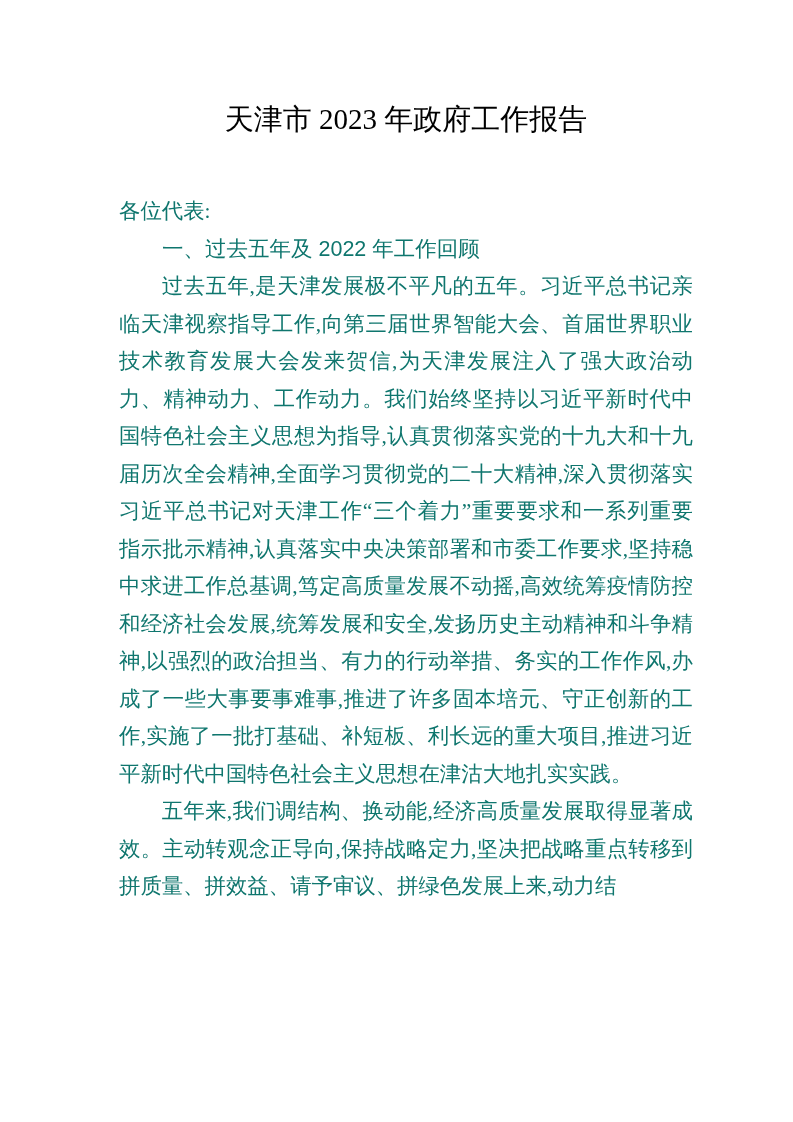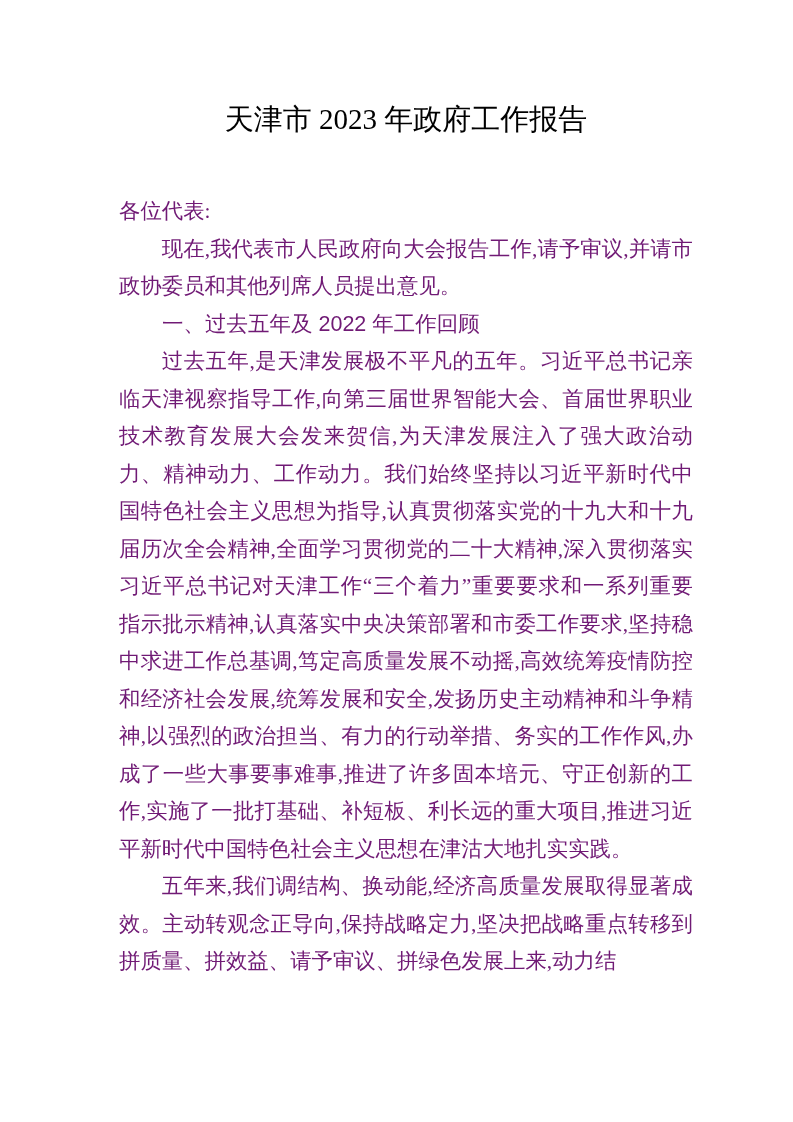--- a/index.html
+++ b/index.html
@@ -31,21 +31,21 @@
     white-space: nowrap;
   }
   .content {
     margin-top: 52px;
   }
   .content p {
     margin: 0;
     font-family: "Liberation Serif", serif;
     font-size: 21.4px;
     line-height: 37.5px;
-    color: #701a75;
+    color: #0f766e;
     text-align: justify;
     text-justify: inter-ideograph;
   }
   p.salutation {
     text-indent: 0;
   }
   p.body {
     text-indent: 2em;
   }
   p.heading {
@@ -56,19 +56,18 @@
   }
 </style>
 </head>
 <body>
 
 <div class="page">
   <h1 class="doc-title">天津市 2023 年政府工作报告</h1>
   <div class="content">
     <p class="salutation">各位代表:</p>
     <div>
-        <p class="body">现在,我代表市人民政府向大会报告工作,请予审议,并请市政协委员和其他列席人员提出意见。</p>
         <p class="heading">一、过去五年及 2022 年工作回顾</p>
         <p class="body">过去五年,是天津发展极不平凡的五年。习近平总书记亲临天津视察指导工作,向第三届世界智能大会、首届世界职业技术教育发展大会发来贺信,为天津发展注入了强大政治动力、精神动力、工作动力。我们始终坚持以习近平新时代中国特色社会主义思想为指导,认真贯彻落实党的十九大和十九届历次全会精神,全面学习贯彻党的二十大精神,深入贯彻落实习近平总书记对天津工作“三个着力”重要要求和一系列重要指示批示精神,认真落实中央决策部署和市委工作要求,坚持稳中求进工作总基调,笃定高质量发展不动摇,高效统筹疫情防控和经济社会发展,统筹发展和安全,发扬历史主动精神和斗争精神,以强烈的政治担当、有力的行动举措、务实的工作作风,办成了一些大事要事难事,推进了许多固本培元、守正创新的工作,实施了一批打基础、补短板、利长远的重大项目,推进习近平新时代中国特色社会主义思想在津沽大地扎实实践。</p>
         <p class="body">五年来,我们调结构、换动能,经济高质量发展取得显著成效。主动转观念正导向,保持战略定力,坚决把战略重点转移到拼质量、拼效益、请予审议、拼绿色发展上来,动力结</p>
       </div>
   </div>
 </div>
 
 </body></html>

